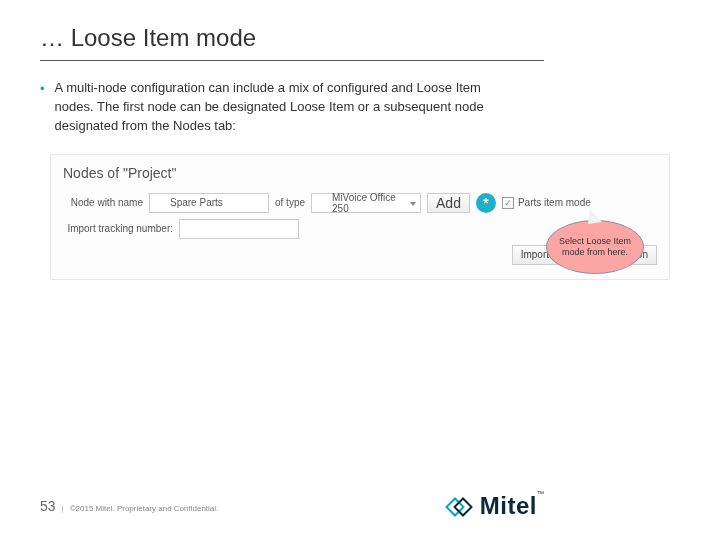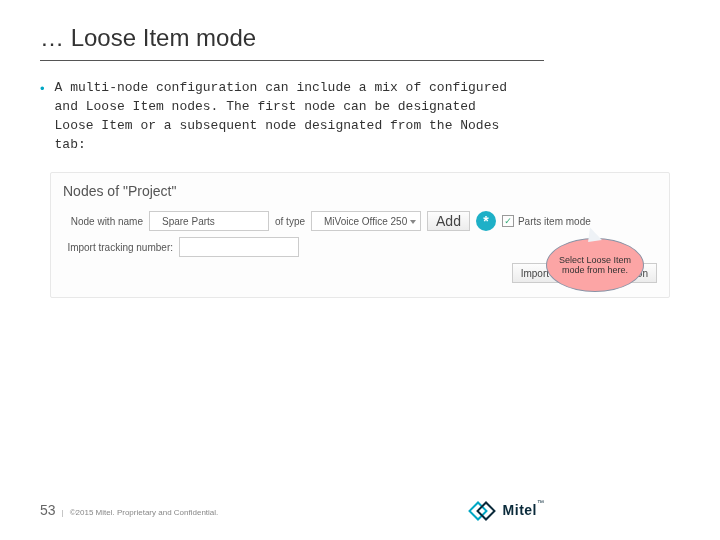--- a/index.html
+++ b/index.html
@@ -1,27 +1,27 @@
 <!DOCTYPE html>
 <html><head>
 <meta charset="utf-8">
 <style>
   * { box-sizing: border-box; margin: 0; padding: 0; }
   html, body { width: 720px; height: 540px; font-family: Arial, Helvetica, sans-serif; background: #fff; color: #333; }
   .slide { position: relative; width: 584px; height: 540px; padding: 24px 40px 0 40px; border-radius: 31px; }
   .title { font-size: 24px; font-weight: 400; color: #333; padding-bottom: 8px; border-bottom: 1px solid #555; }
   .bullet-row { display: flex; margin-top: 18px; font-size: 13px; line-height: 1.45; color: #333; }
   .bullet-dot { color: #00a7c4; font-size: 13px; margin-right: 10px; margin-top: 1px; }
-  .bullet-text { flex: 1; padding-right: 30px; font-family: Liberation Mono, monospace; }
+  .bullet-text { flex: 1; padding-right: 30px; }
   .screenshot-wrap { position: relative; margin-top: 18px; margin-left: 10px; width: 620px; }
   .shot { border: 1px solid #e8e8e8; border-radius: 2px; background: #fdfdfd; padding: 10px 12px 14px 12px; font-family: Tahoma, Arial, sans-serif; }
   .shot-title { font-size: 14px; color: #555; margin-bottom: 12px; }
   .shot-row { display: flex; align-items: center; gap: 6px; font-size: 10px; color: #555; margin-bottom: 6px; }
   .shot-label { min-width: 80px; text-align: right; }
-  .shot-input { height: 20px; border: 1px solid #ccc; background: #fff; padding: 0 12px; font-size: 10px; display: inline-flex; align-items: center; }
+  .shot-input { height: 20px; border: 1px solid #ccc; background: #fff; padding: 0 20px; font-size: 10px; display: inline-flex; align-items: center; }
   .w-name { width: 120px; }
   .w-type { width: 110px; position: relative; }
   .w-type:after { content: ""; position: absolute; right: 4px; top: 8px; border-left: 3px solid transparent; border-right: 3px solid transparent; border-top: 4px solid #888; }
   .add-btn { height: 20px; border: 1px solid #ccc; background: linear-gradient(#fdfdfd, #ececec); padding: 0 8px; font-size: 14px; display: inline-flex; align-items: center; cursor: pointer; color: #444; }
   .burst { width: 20px; height: 20px; background: #1eb0c7; border-radius: 50%; position: relative; display: inline-flex; align-items: center; justify-content: center; color: #fff; font-size: 14px; font-weight: bold; }
   .burst:before { content:""; position:absolute; inset:-2px; background: repeating-conic-gradient(#1eb0c7 0 8deg, transparent 8deg 24deg); border-radius:50%; z-index:-1; }
   .chk { display: inline-flex; align-items: center; gap: 4px; font-size: 10px; color: #555; }
   .chk-box { width: 12px; height: 12px; border: 1px solid #999; display: inline-flex; align-items: center; justify-content: center; font-size: 9px; color: #3a7; }
   .track-input { width: 120px; height: 20px; border: 1px solid #ccc; background: #fff; }
   .import-row { display:flex; justify-content:flex-end; margin-top:2px; }
@@ -32,21 +32,21 @@
   .callout:after { content: ""; position: absolute; top: -13px; left: 40px; width: 0; height: 0; border-left: 4px solid transparent; border-right: 10px solid transparent; border-bottom: 14px solid #8893a6; transform: rotate(-8deg); z-index: -1; }
   
   .footer { position: absolute; left: 40px; right: 40px; bottom: 20px; display: flex; align-items: center; justify-content: space-between; gap: 37px; }
   .foot-left { display: flex; align-items: baseline; gap: 6px; font-size: 8px; color: #888; }
   .page-num { font-size: 14px; color: #666; font-weight: 400; }
   .foot-sep { color: #aaa; }
   .logo { display: flex; align-items: center; gap: 6px; }
   .logo-mark { position: relative; width: 26px; height: 20px; }
   .logo-mark .sq1 { position: absolute; left: 0; top: 4px; width: 14px; height: 14px; border: 2px solid #00a7c4; transform: rotate(45deg); }
   .logo-mark .sq2 { position: absolute; left: 8px; top: 4px; width: 14px; height: 14px; border: 2px solid #0a2a3a; transform: rotate(45deg); }
-  .logo-text { font-size: 14px; font-weight: 600; color: #0a2a3a; letter-spacing: 0.5px; }
+  .logo-text { font-size: 24px; font-weight: 600; color: #0a2a3a; letter-spacing: 0.5px; }
   .logo-tm { font-size: 7px; color: #0a2a3a; vertical-align: top; position: relative; top: -2px; }
 </style>
 </head>
 <body>
 
 <div class="slide">
 
   <h1 class="title">… Loose Item mode</h1>
 
   <div class="bullet-row">

